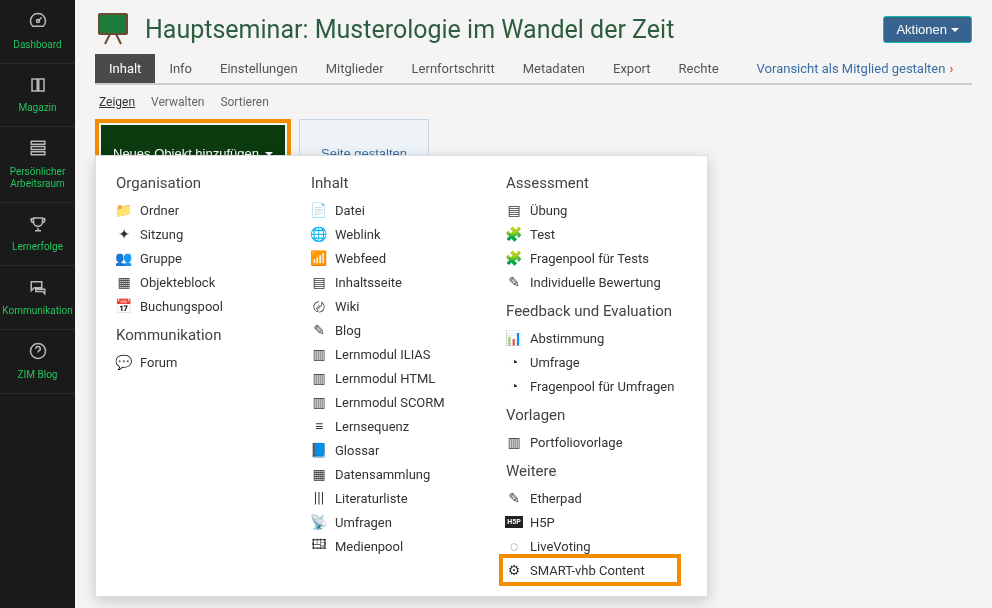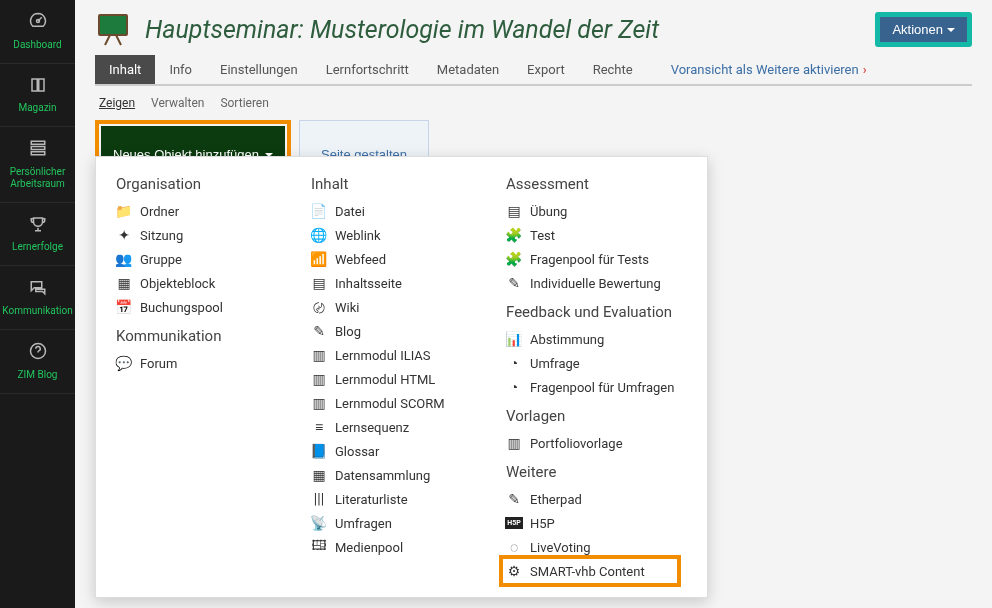--- a/index.html
+++ b/index.html
@@ -9,22 +9,22 @@
   
   .sidebar { width: 75px; background: #1a1a1a; color: #22c55e; display: flex; flex-direction: column; }
   .sidebar-item { display: flex; flex-direction: column; align-items: center; justify-content: center; padding: 12px 4px; cursor: pointer; border-bottom: 1px solid #2a2a2a; font-size: 10px; text-align: center; line-height: 1.2; }
   .sidebar-item .icon { font-size: 18px; margin-bottom: 4px; display: block; }
 
   
   .main { flex: 1; background: #f4f4f4; padding: 12px 20px 0 20px; overflow: visible; }
   .header-row { display: flex; align-items: center; justify-content: space-between; margin-bottom: 8px; }
   .header-left { display: flex; align-items: center; gap: 14px; }
   .course-icon { width: 36px; height: 34px; display:inline-block; }
-  .page-title { font-size: 25px; font-weight: 400; color: #2e5d3e; font-style: italic; }
-  .actions-btn { background: #38638f; color: #fff; border: 5px solid #14b8a6; padding: 5px 12px; border-radius: 3px; cursor: pointer; font-size: 13px; display:flex; align-items:flex-start; gap:4px;}
+  .page-title { font-size: 25px; font-weight: 400; color: #2e5d3e; }
+  .actions-btn { background: #38638f; color: #fff; border: 1px solid #14b8a6; padding: 5px 12px; border-radius: 3px; cursor: pointer; font-size: 13px; display:flex; align-items:flex-start; gap:4px;}
 
   .tabs { display: flex; gap: 0; border-bottom: 2px solid #ccc; margin-bottom: 4px; }
   .tab { padding: 7px 14px; cursor: pointer; color: #555; font-size: 13px; }
   .tab.active { background: #4a4a4a; color: #fff; }
   .tab.preview { color: #3b6ea5; display:flex; align-items:center; gap:4px; margin-left: 10px;}
 
   .subtabs { display: flex; gap: 16px; padding: 6px 4px 10px; color: #666; font-size: 12px; }
   .subtab { cursor: pointer; }
   .subtab.active { text-decoration: underline; color:#333; }
 
@@ -122,26 +122,27 @@
       <button class="actions-btn">
         <span>Aktionen</span>
         <span class="chev"></span>
       </button>
     </div>
 
     <div class="tabs">
       <div class="tab active">Inhalt</div>
       <div class="tab">Info</div>
       <div class="tab">Einstellungen</div>
+      <div class="tab">Mitglieder</div>
       <div class="tab">Lernfortschritt</div>
       <div class="tab">Metadaten</div>
       <div class="tab">Export</div>
       <div class="tab">Rechte</div>
       <div class="tab preview">
-        <span>Voransicht als Weitere aktivieren</span>
+        <span>Voransicht als Mitglied gestalten</span>
         <span style="color:#d9534f;font-weight:bold;">›</span>
       </div>
     </div>
 
     <div class="subtabs">
       <span class="subtab active">Zeigen</span>
       <span class="subtab">Verwalten</span>
       <span class="subtab">Sortieren</span>
     </div>
 

